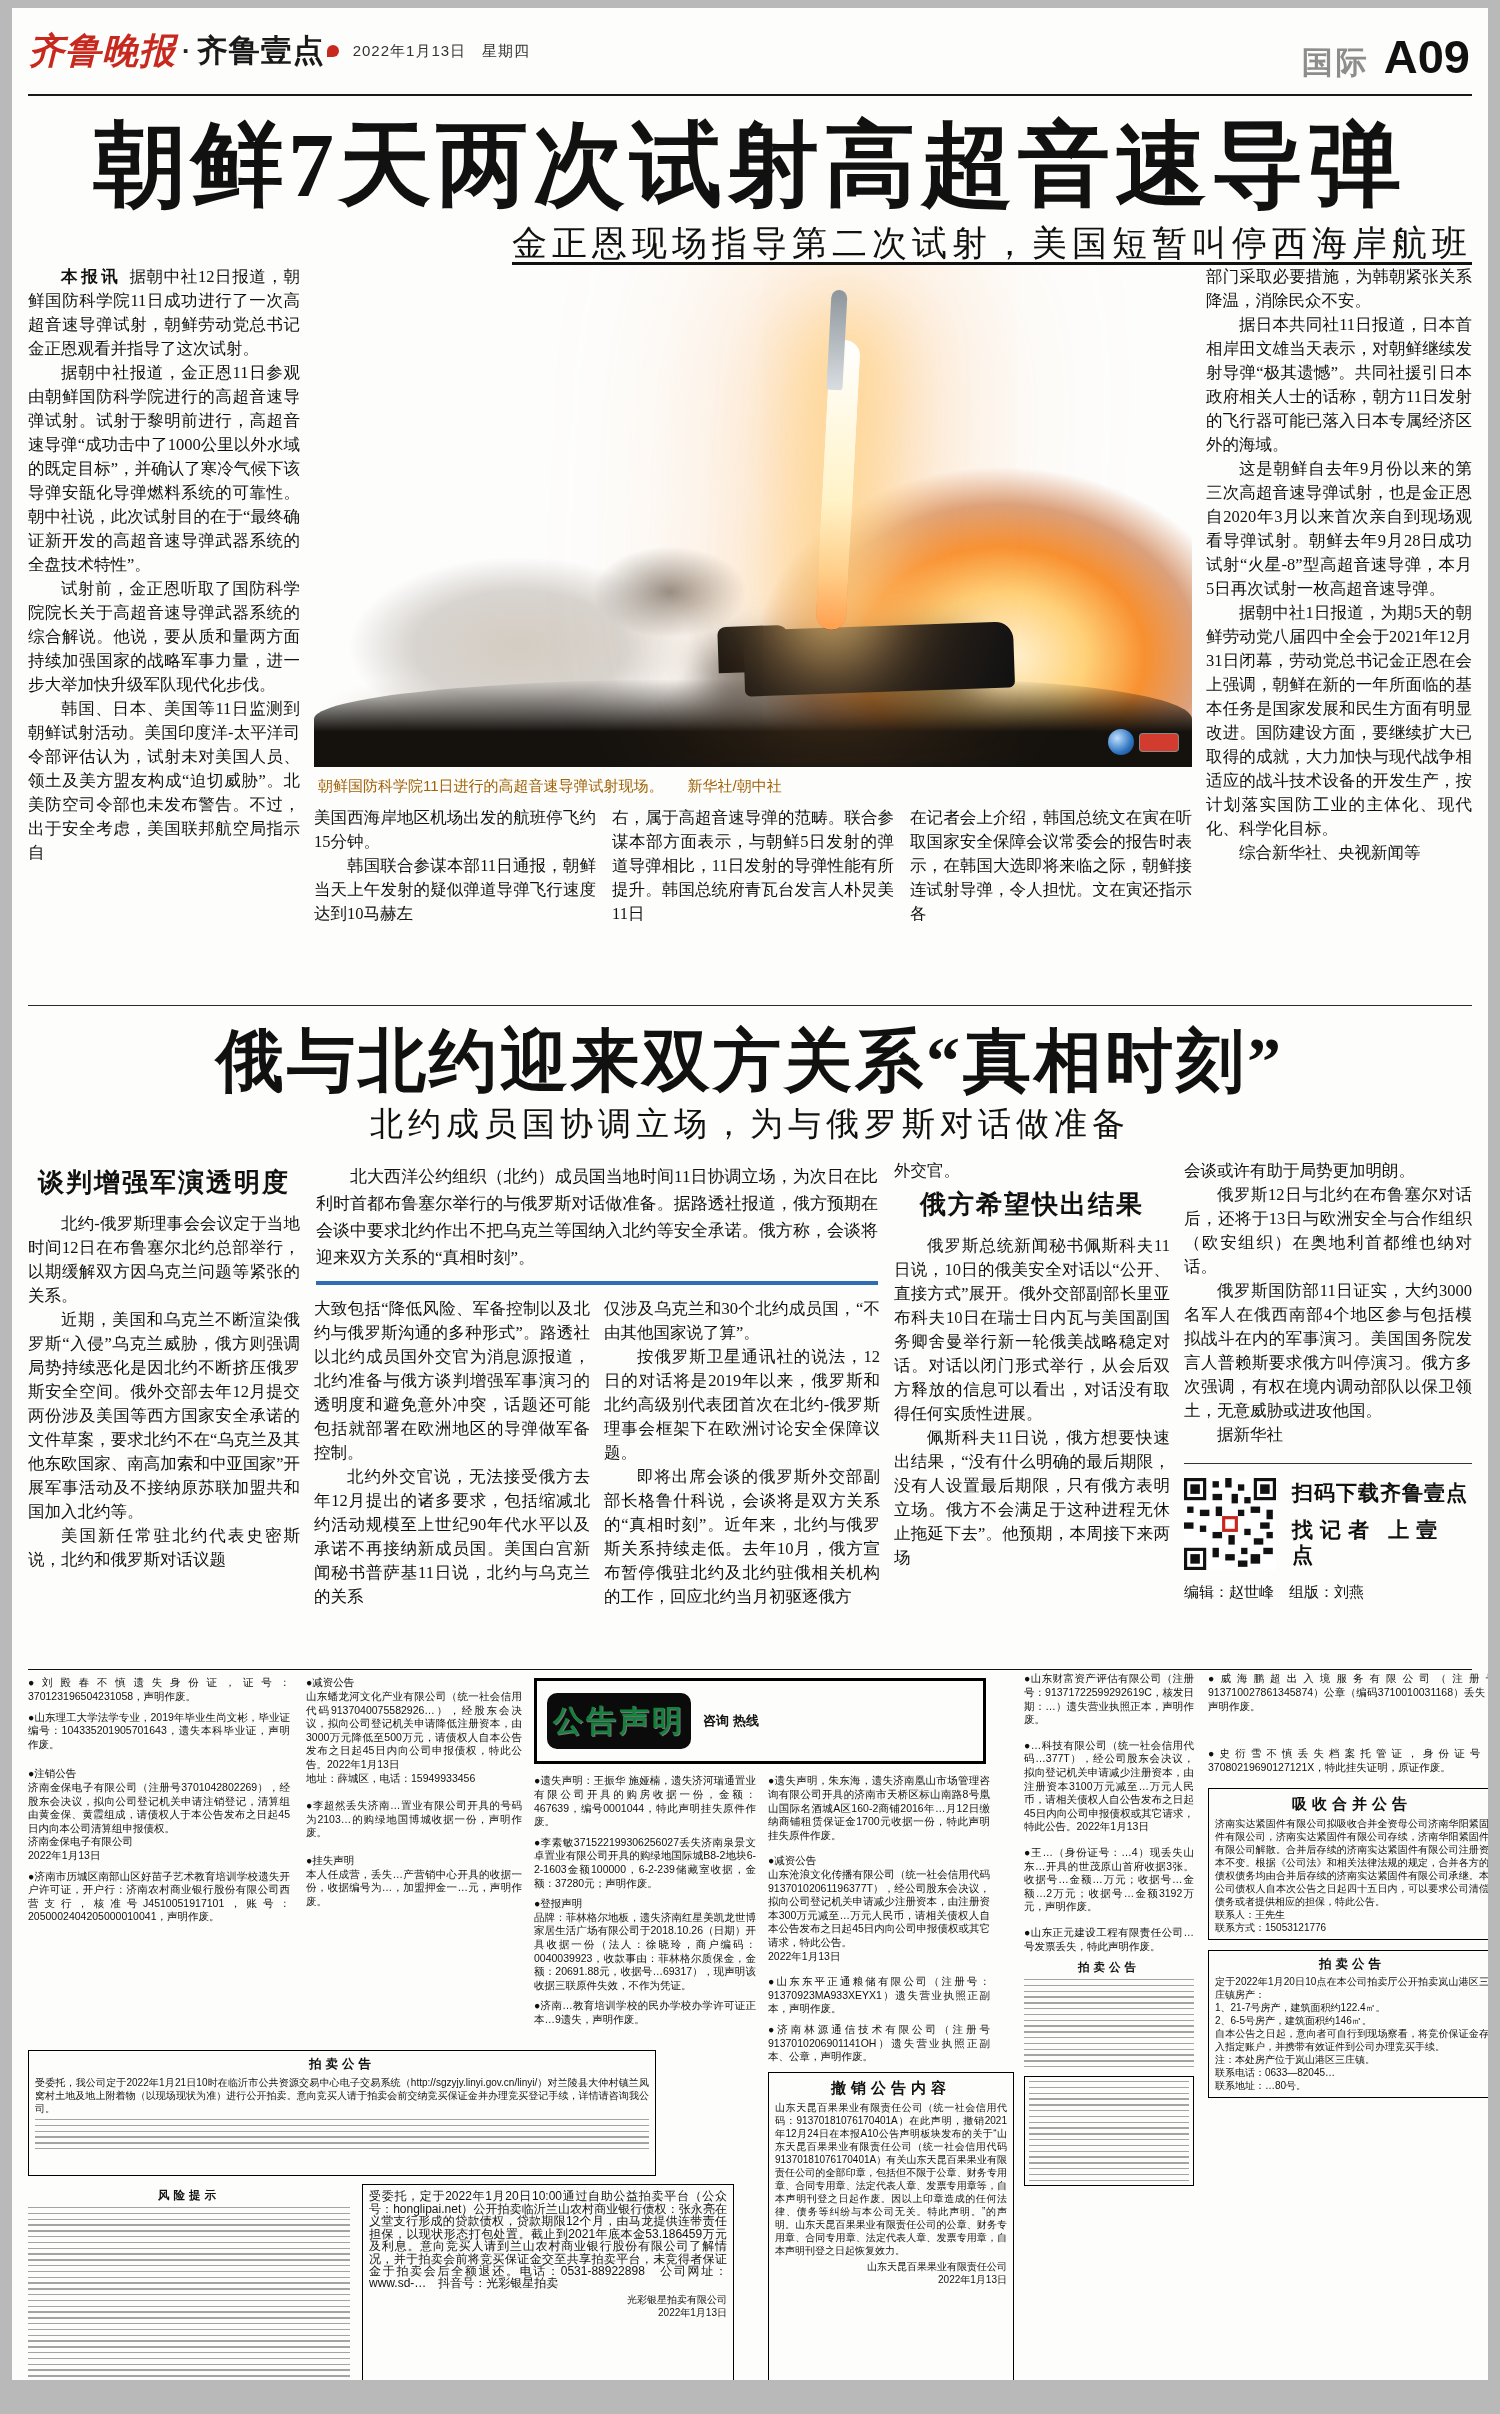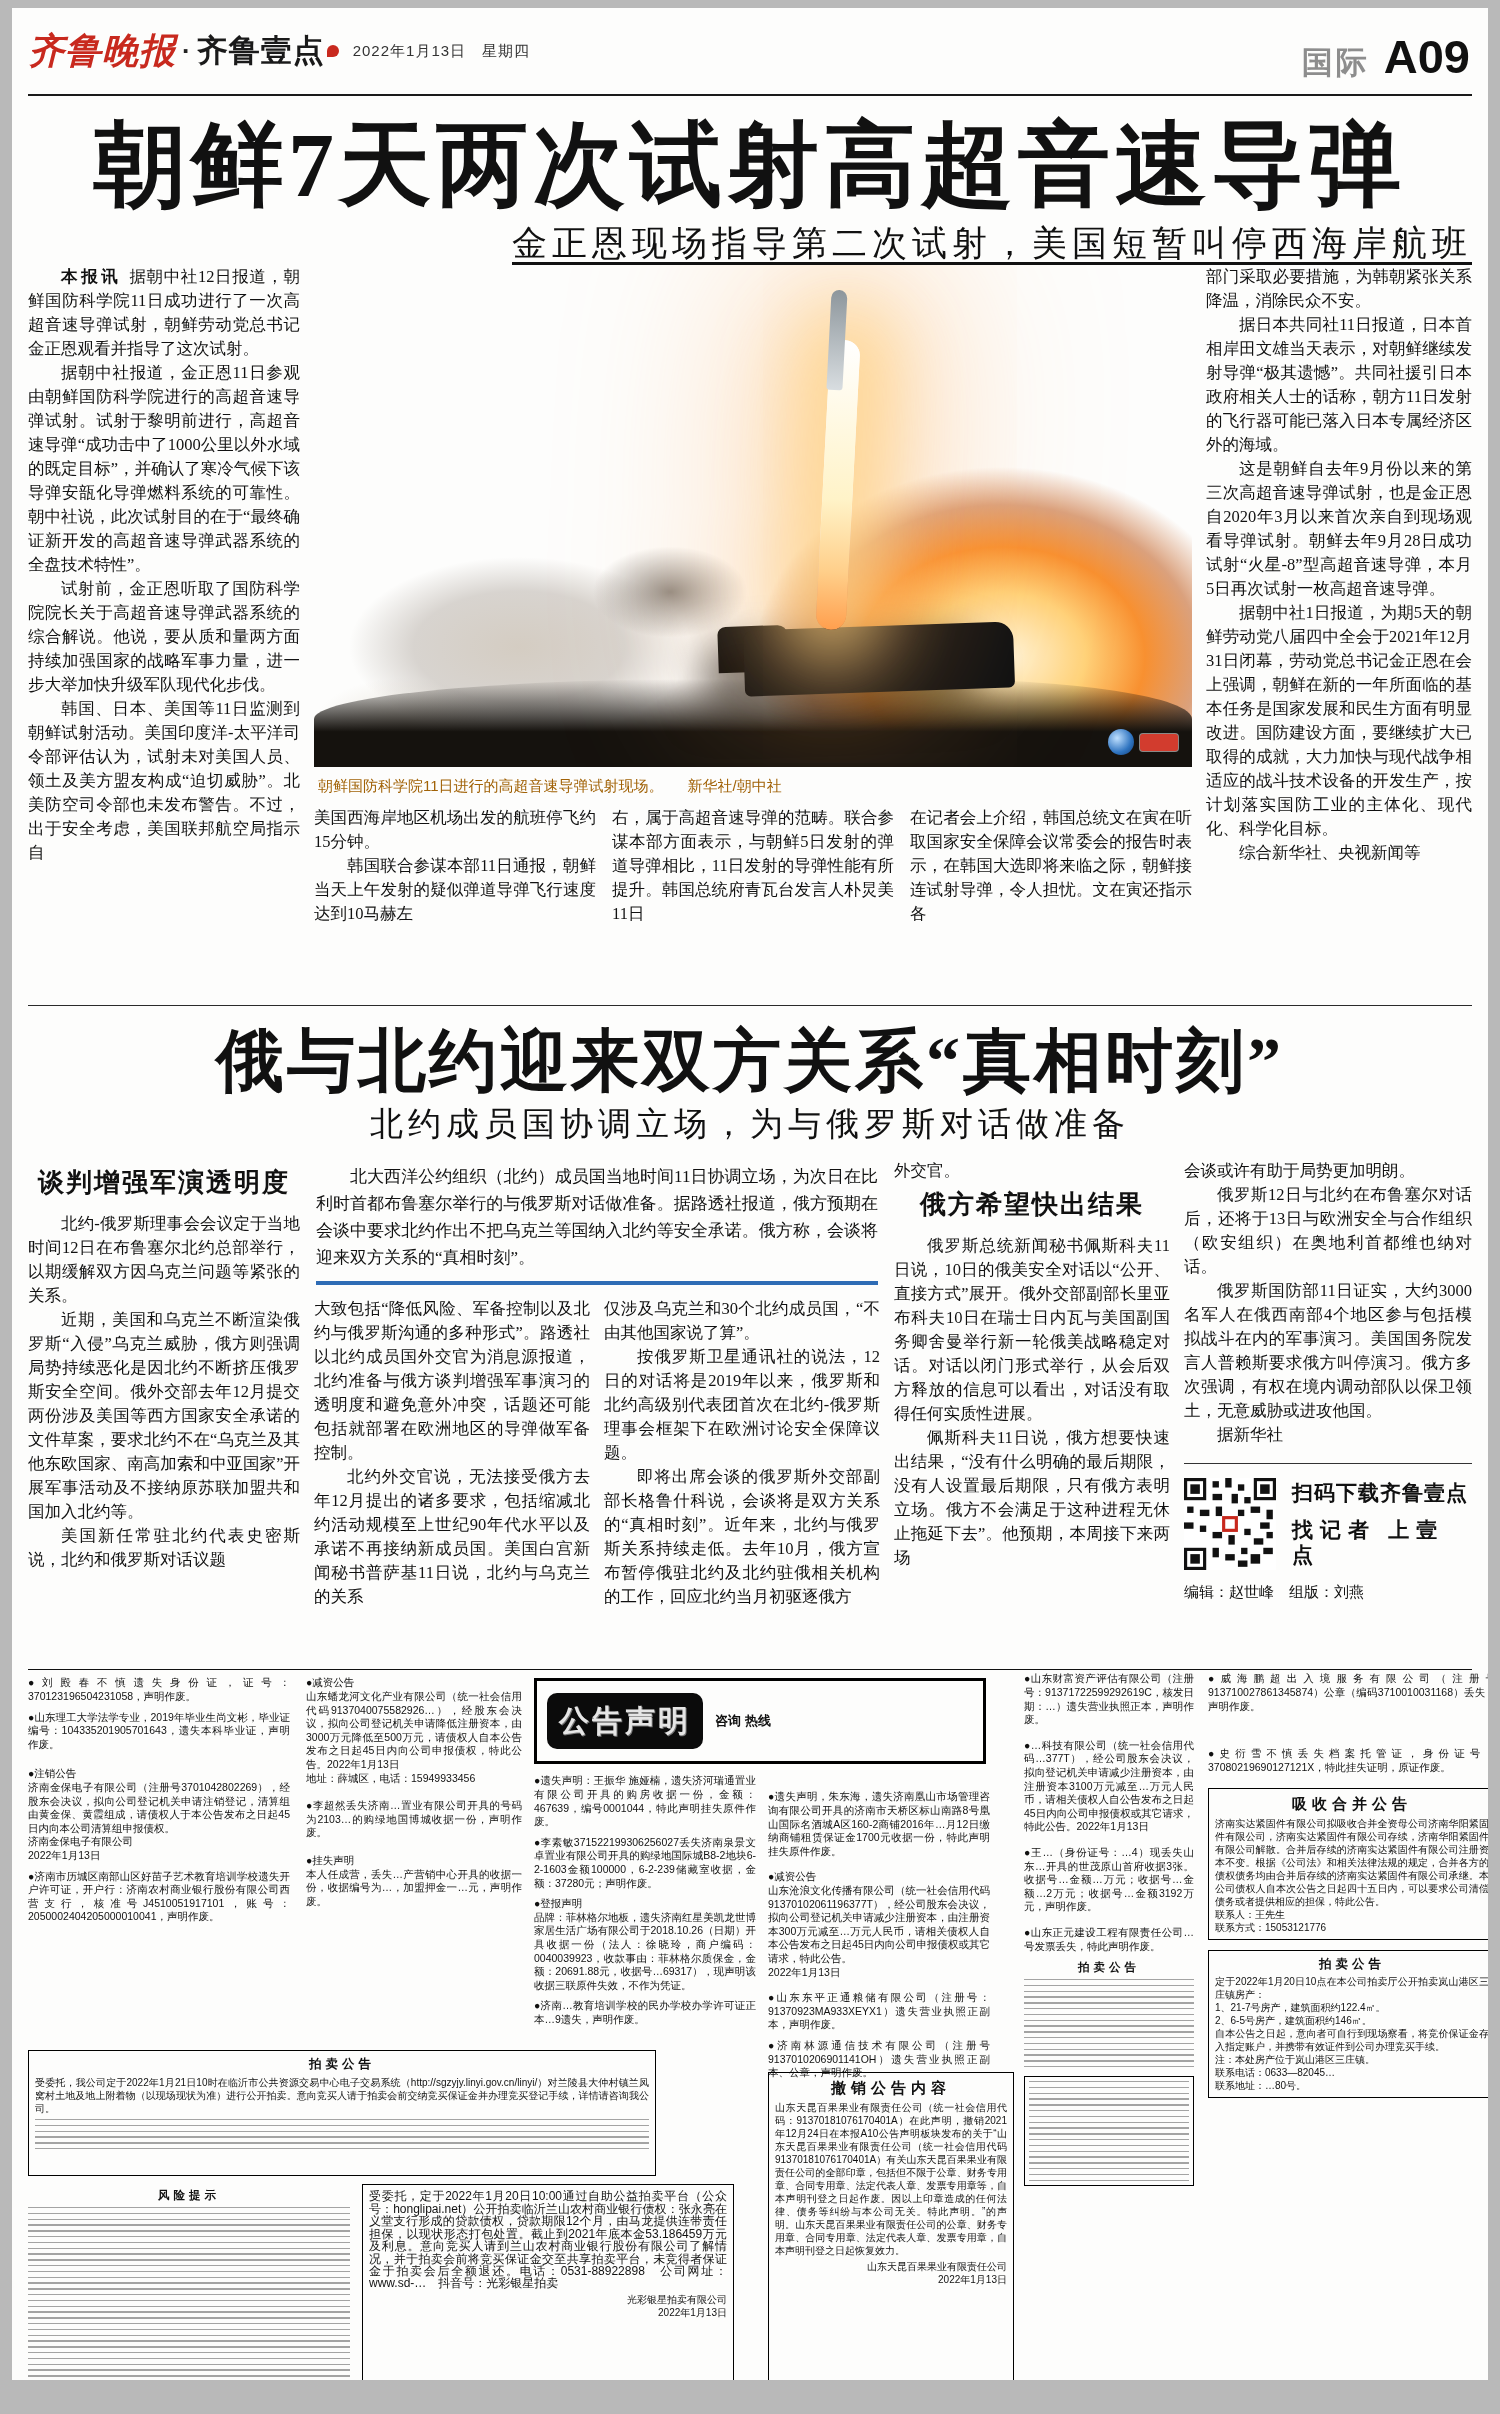--- a/index.html
+++ b/index.html
@@ -69,21 +69,21 @@
   .qr{width:92px;height:92px;flex:0 0 auto}
   .qt1{font:bold 21px/1.2 "Liberation Serif",serif;letter-spacing:1px}
   .qt2{font:bold 21px/1.2 "Liberation Serif",serif;letter-spacing:7px;margin-top:12px}
   .editors{font:15px/1.3 "Liberation Sans",sans-serif;margin-top:12px}
 
   
   .cls{position:relative;height:726px;border-top:1.5px solid #111;margin-top:8px;font-family:"Liberation Sans",sans-serif}
   .adcol{position:absolute}
   .ad{font-size:10.5px;line-height:13.6px;text-align:justify;margin:0 0 7px;white-space:pre-line}
   .gbox{position:absolute;border:3px solid #000;display:flex;align-items:center;gap:12px;padding:6px 10px}
-  .gtitle{background:#0b0b0b;color:#e5e5e5;font:bold 30px/1 "Liberation Serif",serif;padding:13px 12px;border-radius:10px;letter-spacing:3px;text-shadow:1px 1px 0 #777;white-space:nowrap}
+  .gtitle{background:#0b0b0b;color:#15803d;font:bold 30px/1 "Liberation Serif",serif;padding:13px 6px;border-radius:10px;letter-spacing:3px;text-shadow:1px 1px 0 #777;white-space:nowrap}
   .ghot{display:flex;flex-direction:row;gap:4px;font:bold 13px/1.1 "Liberation Sans",sans-serif}
   .gphones .ph{font:bold 19px/1.5 "Liberation Sans",sans-serif;letter-spacing:.5px;white-space:nowrap}
   .nbox{position:absolute;border:1.6px solid #000;padding:5px 6px;overflow:hidden}
   .nbox.flow{position:static}
   .btitle{text-align:center;font-weight:bold;font-size:12.5px;line-height:1.3;margin:0 0 3px;letter-spacing:4px}
   .btitle.big{font-size:15px;letter-spacing:5px}
   .bbody{font-size:10px;line-height:13px;text-align:justify;white-space:pre-line;margin:0}
   .sig{text-align:right;font-size:10px;line-height:13px;white-space:pre-line;margin-top:3px}
   .sm-title{text-align:center;font-weight:bold;font-size:11.5px;letter-spacing:4px;margin:4px 0}
   .lines{background:repeating-linear-gradient(180deg,#4a4a4a 0 1.4px,transparent 1.4px 5.8px);opacity:.5}
@@ -288,21 +288,21 @@
     </div>
 
     <div class="adcol" style="left:506px;top:104px;width:222px">
       <p class="ad">●遗失声明：王振华 施娅楠，遗失济河瑞通置业有限公司开具的购房收据一份，金额：467639，编号0001044，特此声明挂失原件作废。</p>
       <p class="ad">●李素敏371522199306256027丢失济南泉景文卓置业有限公司开具的购绿地国际城B8-2地块6-2-1603金额100000，6-2-239储藏室收据，金额：37280元；声明作废。</p>
       <p class="ad">●登报声明
 品牌：菲林格尔地板，遗失济南红星美凯龙世博家居生活广场有限公司于2018.10.26（日期）开具收据一份（法人：徐晓玲，商户编码：0040039923，收款事由：菲林格尔质保金，金额：20691.88元，收据号…69317），现声明该收据三联原件失效，不作为凭证。</p>
       <p class="ad">●济南…教育培训学校的民办学校办学许可证正本…9遗失，声明作废。</p>
     </div>
 
-    <div class="adcol" style="left:740px;top:120px;width:222px">
+    <div class="adcol" style="left:740px;top:104px;width:222px">
       <p class="ad" style="margin-bottom:12px">●遗失声明，朱东海，遗失济南凰山市场管理咨询有限公司开具的济南市天桥区标山南路8号凰山国际名酒城A区160-2商铺2016年…月12日缴纳商铺租赁保证金1700元收据一份，特此声明挂失原件作废。</p>
       <p class="ad" style="margin-bottom:12px">●减资公告
 山东沧浪文化传播有限公司（统一社会信用代码91370102061196377T），经公司股东会决议，拟向公司登记机关申请减少注册资本，由注册资本300万元减至…万元人民币，请相关债权人自本公告发布之日起45日内向公司申报债权或其它请求，特此公告。
 2022年1月13日</p>
       <p class="ad">●山东东平正通粮储有限公司（注册号：91370923MA933XEYX1）遗失营业执照正副本，声明作废。</p>
       <p class="ad">●济南林源通信技术有限公司（注册号9137010206901141OH）遗失营业执照正副本、公章，声明作废。</p>
     </div>
 
     <div class="adcol" style="left:996px;top:2px;width:170px;height:722px">
       <p class="ad" style="margin-bottom:12px">●山东财富资产评估有限公司（注册号：91371722599292619C，核发日期：…）遗失营业执照正本，声明作废。</p>

